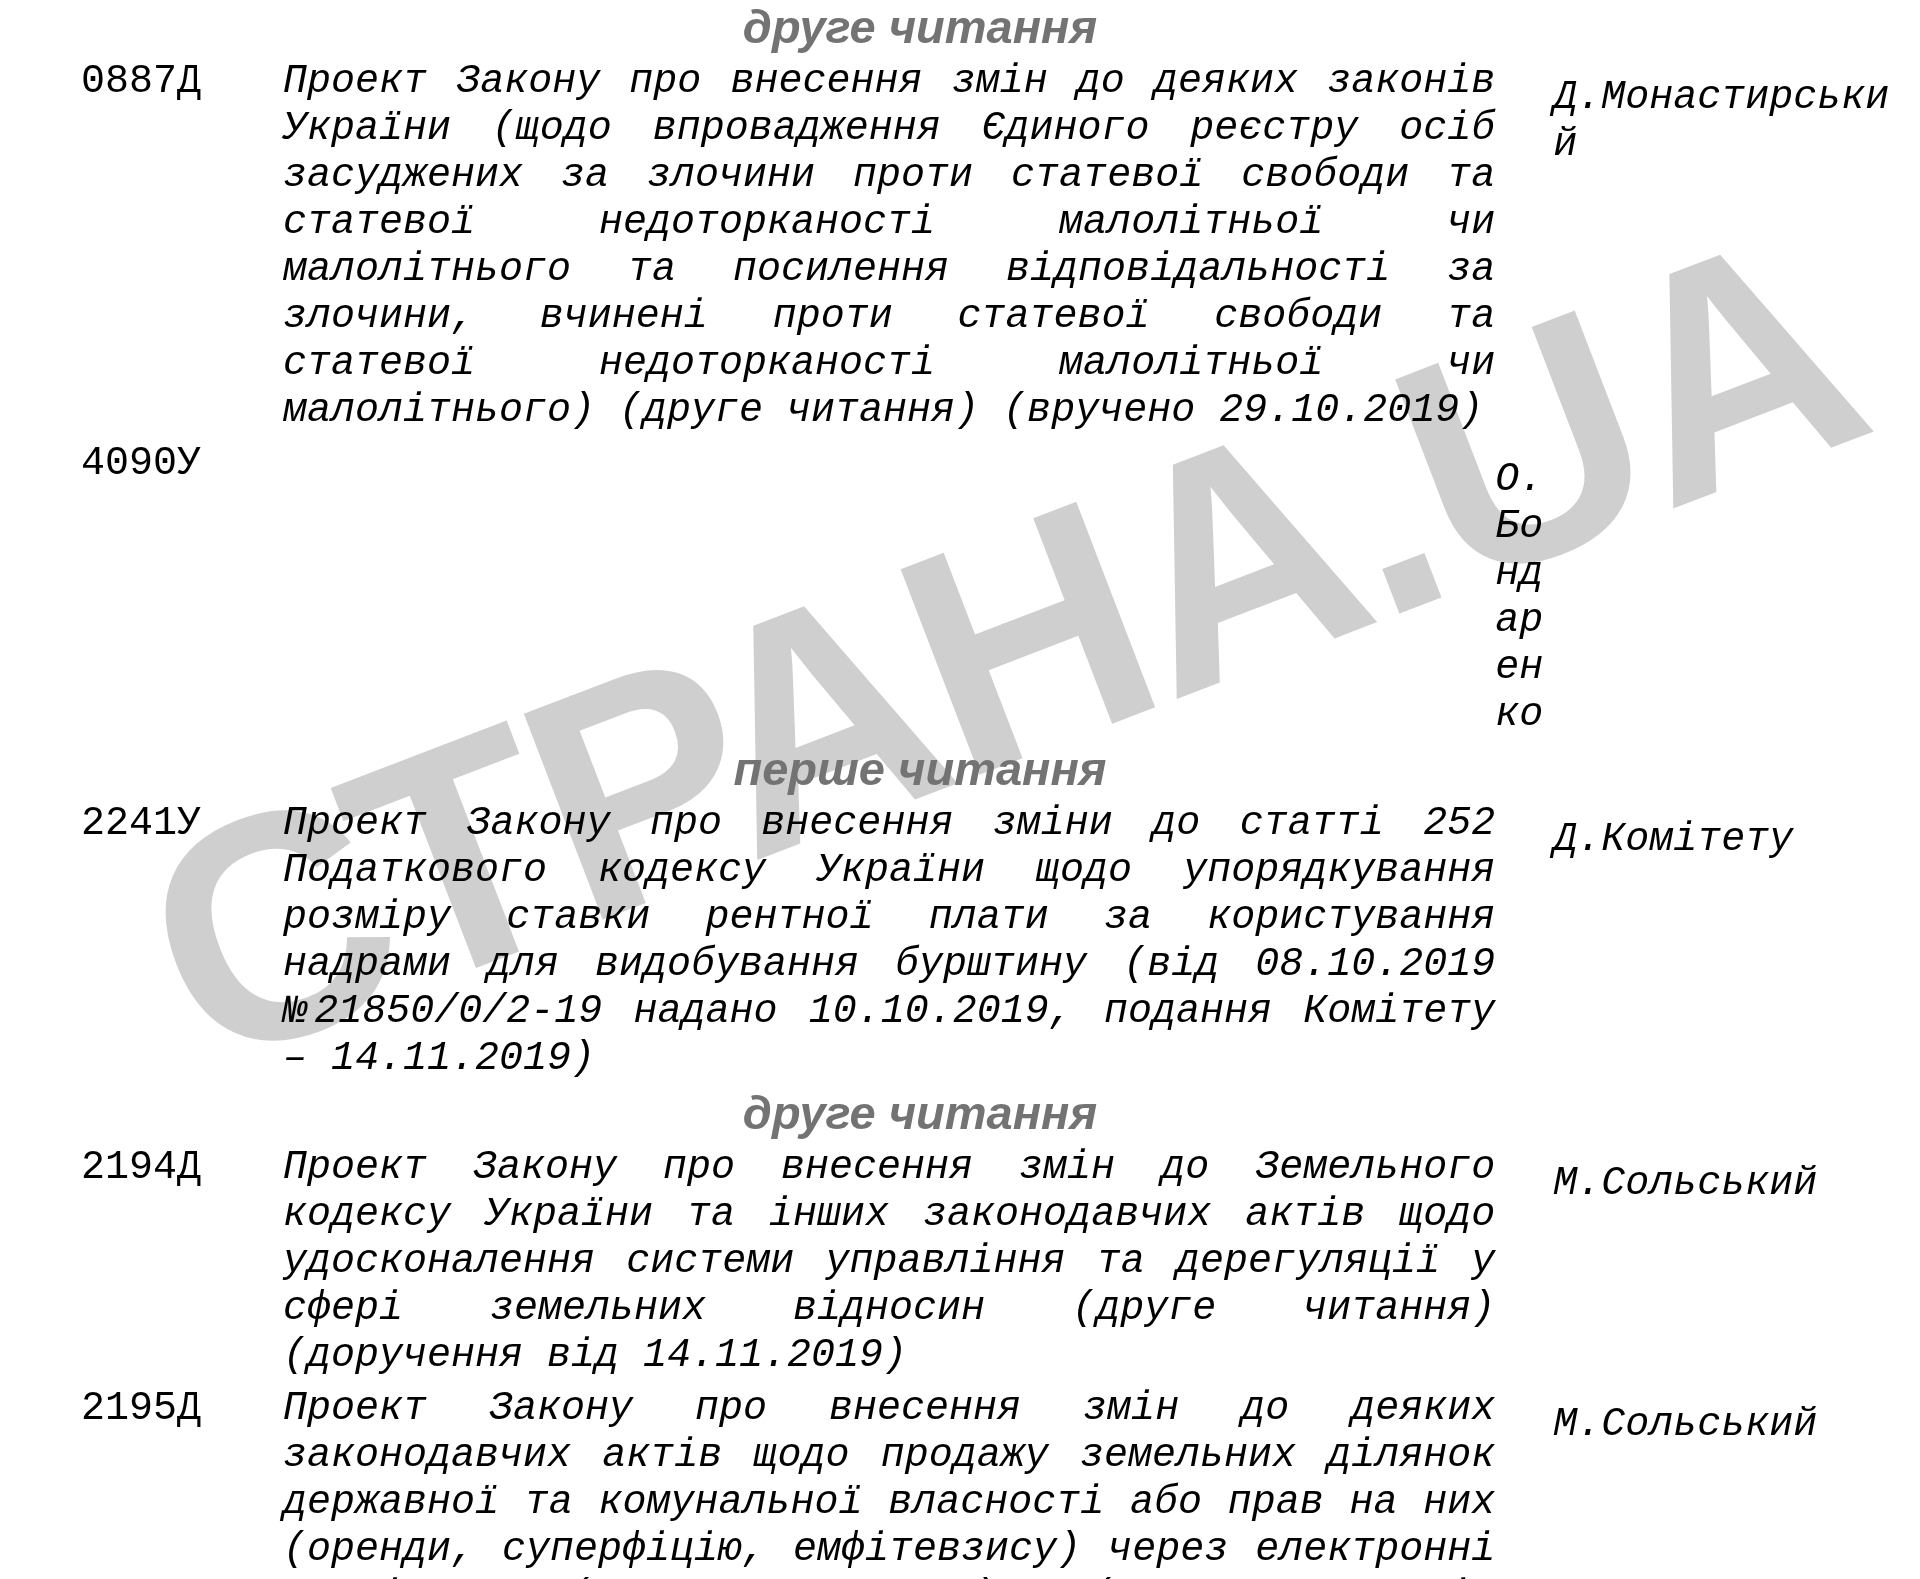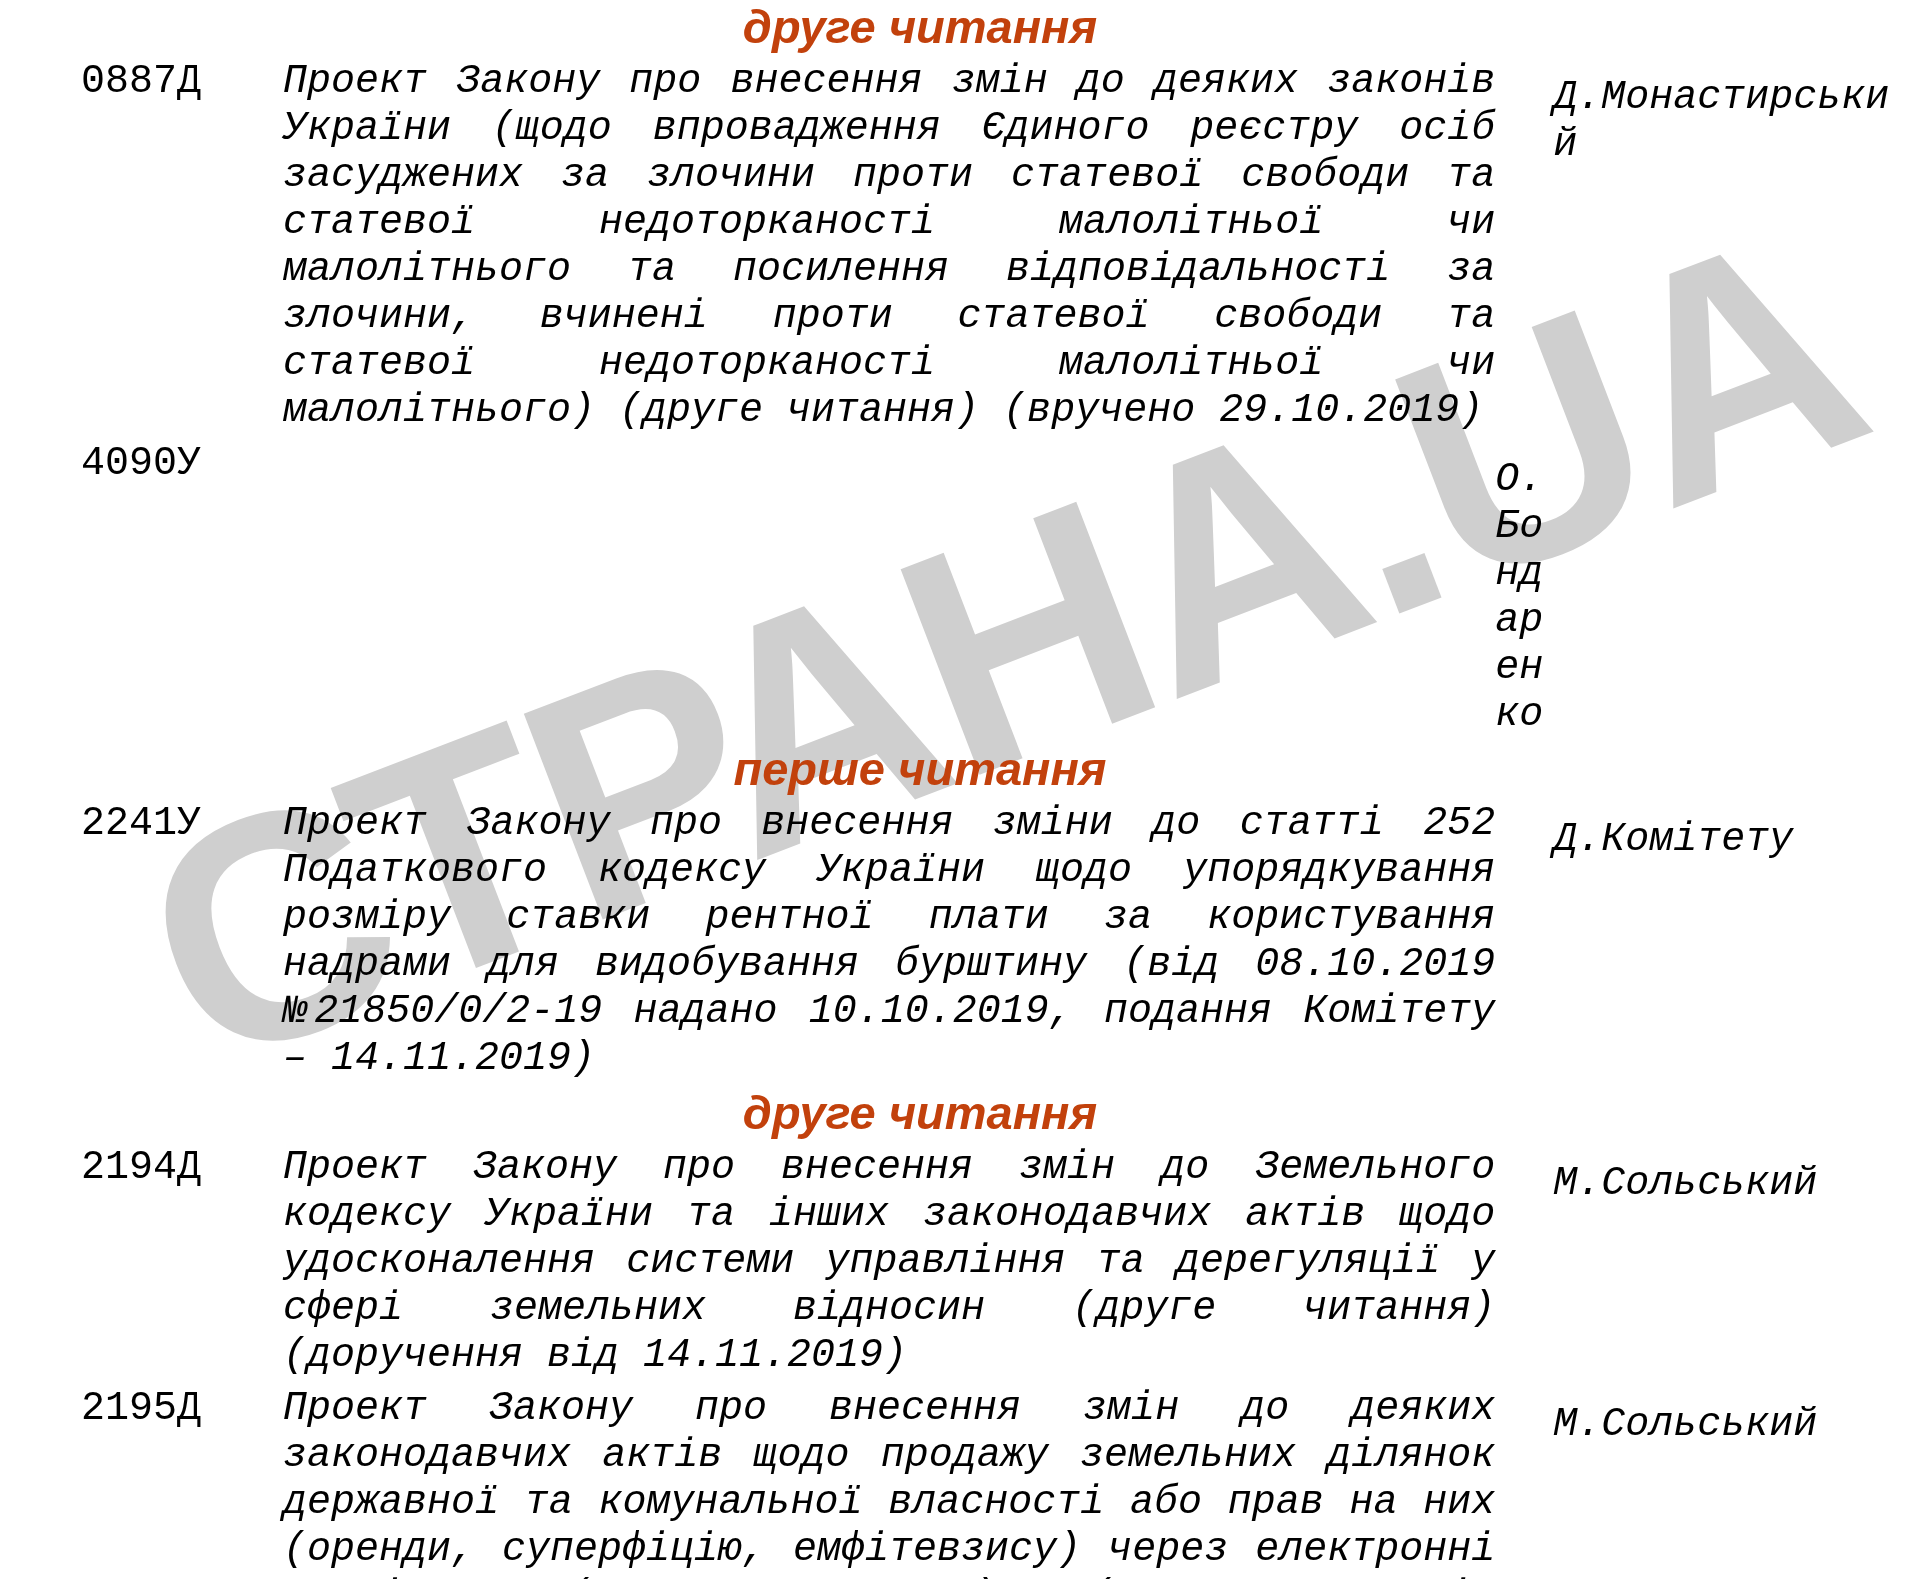--- a/index.html
+++ b/index.html
@@ -35,21 +35,21 @@
   }
   .section-heading {
     margin: 6px 0 6px 256px;
     width: 1274px;
     text-align: center;
     font-family: "Liberation Sans", sans-serif;
     font-weight: bold;
     font-style: italic;
     font-size: 47px;
     line-height: 50px;
-    color: #c2410c;
+    color: #737373;
   }
   #content .section-heading:first-child { margin-top: 0; }
   .bill-row {
     display: grid;
     grid-template-columns: 150px 106px 50.5ch 58px 14.1ch;
     align-items: start;
     margin-bottom: 6px;
   }
   .bill-number { white-space: nowrap; text-align: right; }
   .bill-flag   { white-space: nowrap; }

